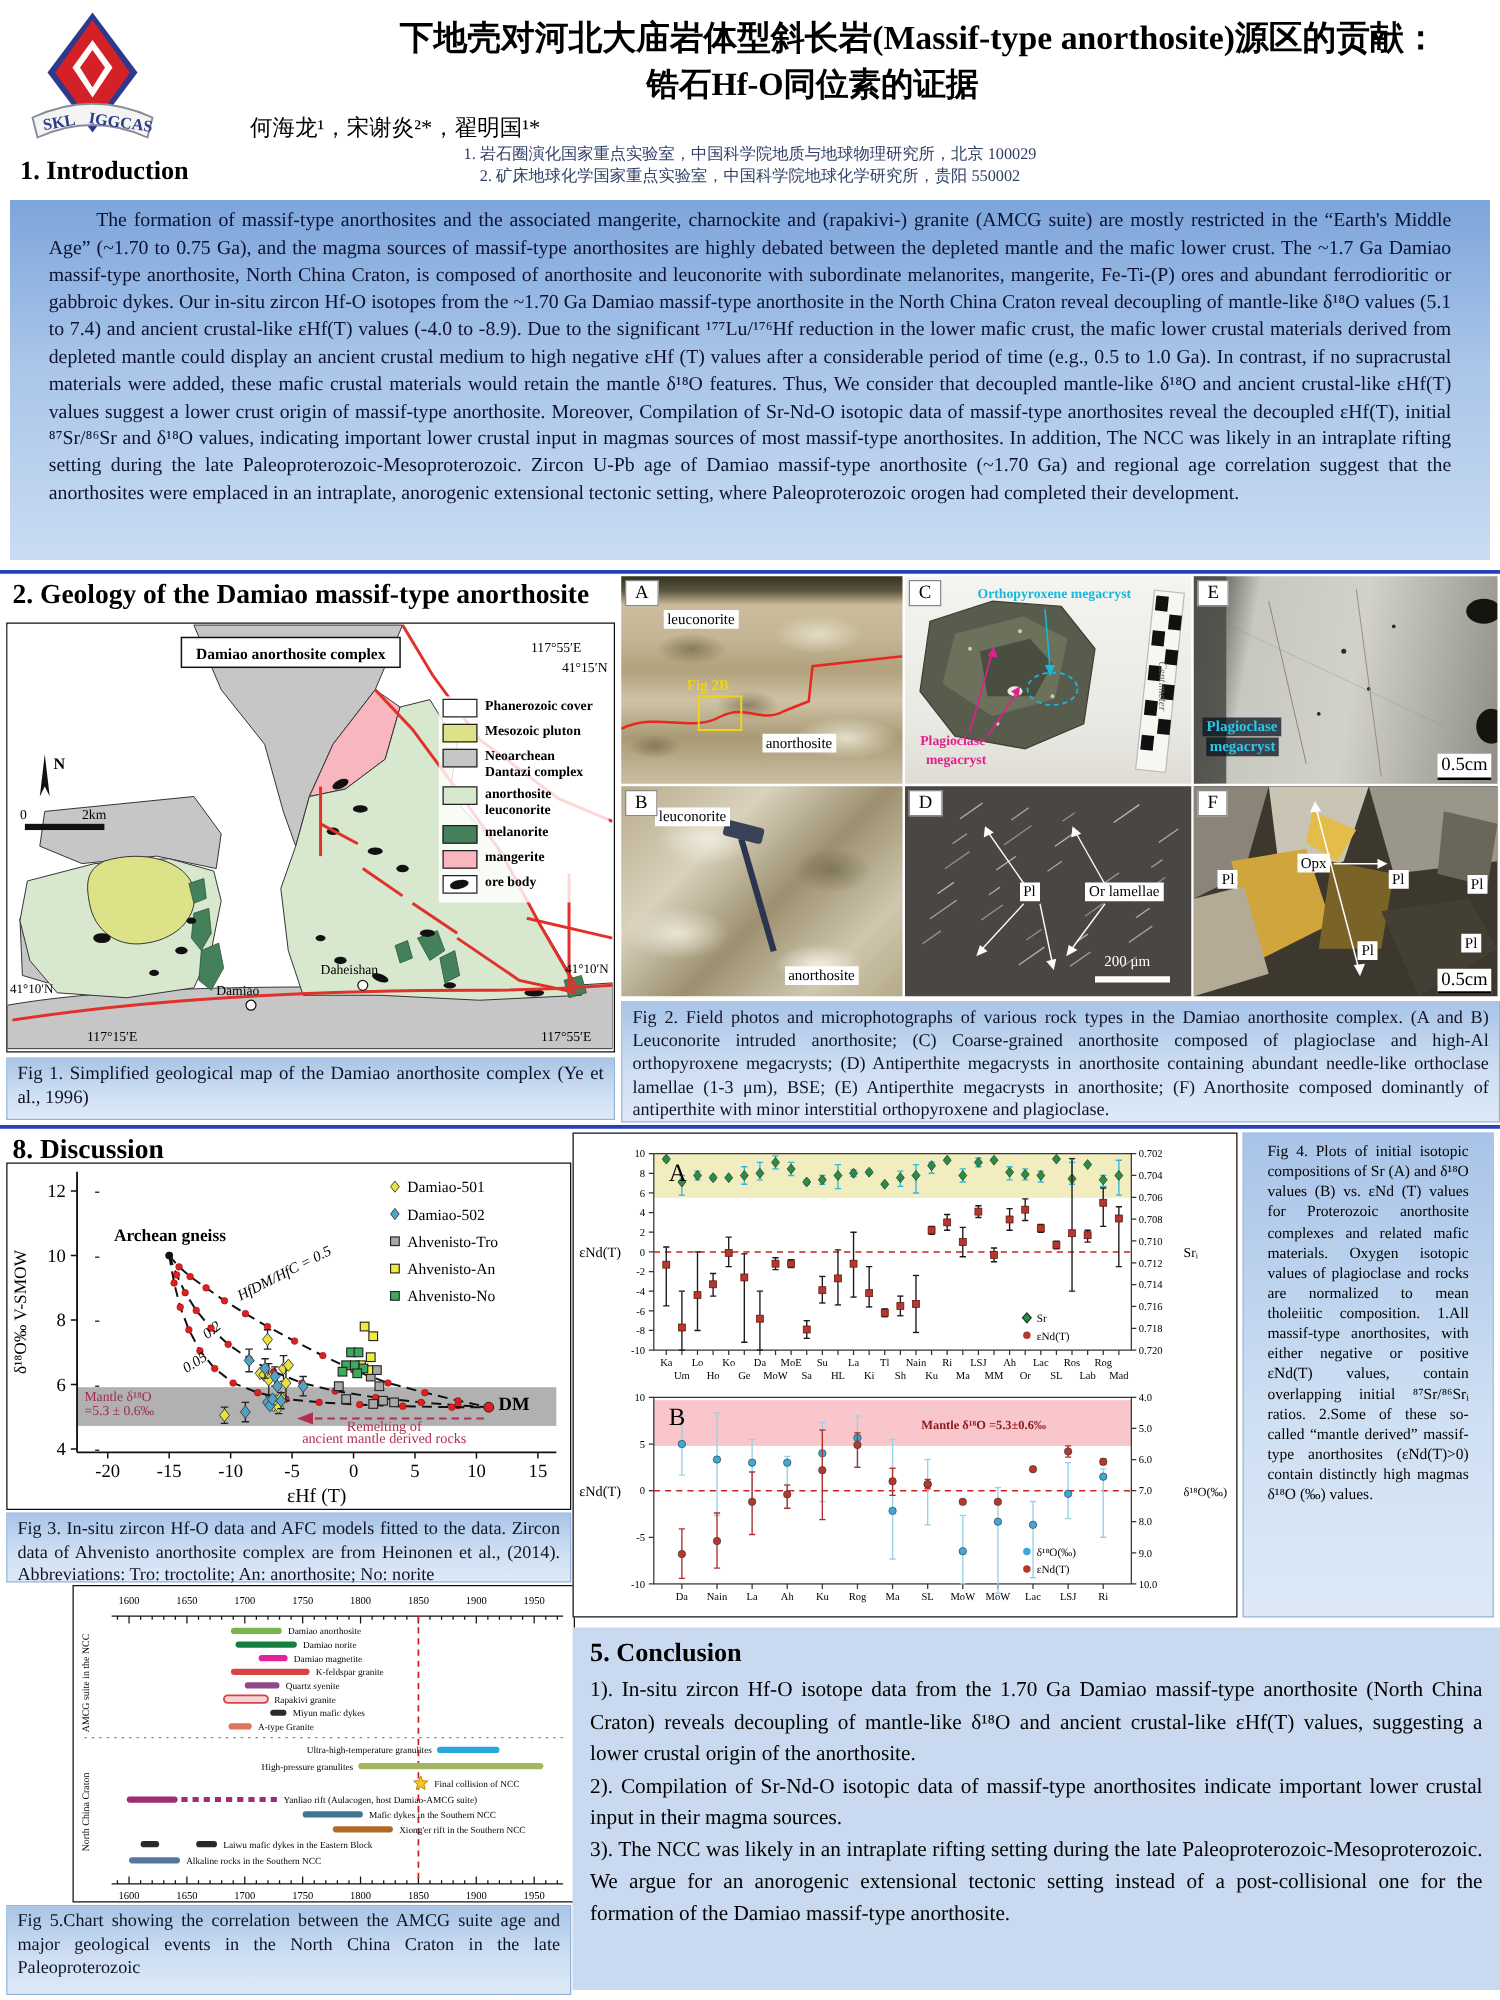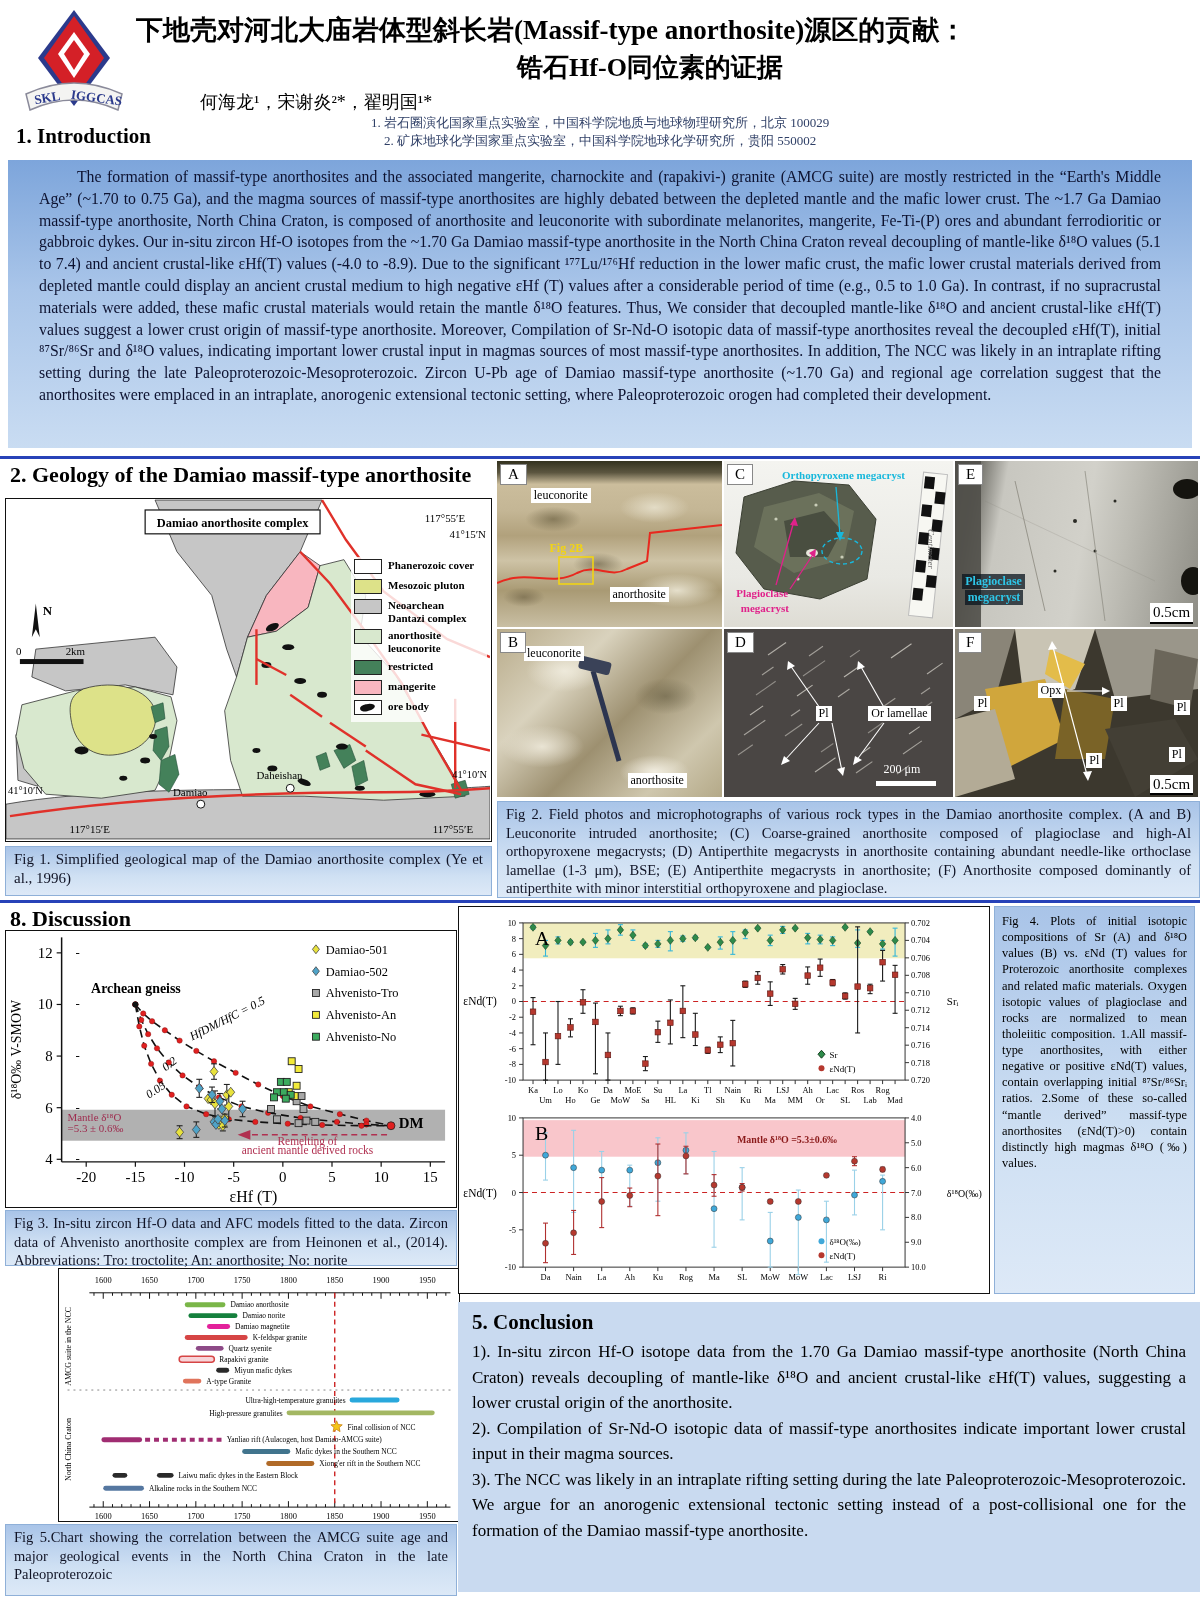--- a/index.html
+++ b/index.html
@@ -6,21 +6,21 @@
   body{position:relative;width:1200px;height:1600px;background:#fff;overflow:hidden;
        font-family:"Liberation Serif","DejaVu Serif",serif;color:#000;}
   .abs{position:absolute;}
   .rule{position:absolute;background:#2742b8;height:3px;left:0;width:1200px;}
   .sec-head{position:absolute;font-weight:bold;font-size:22px;}
   .bluebox{background:linear-gradient(180deg,#a9c4e8 0%,#cfe0f3 60%,#dde9f7 100%);
            border:1px solid #8fb0d8;box-sizing:border-box;}
   .caption{font-size:14.5px;line-height:1.28;padding:3px 8px;text-align:justify;color:#101325;}
   .figbox{position:absolute;background:#fff;border:1.5px solid #111;box-sizing:border-box;}
   
-  #title1{position:absolute;top:12px;left:136px;width:1000px;text-align:left;font-size:27px;font-weight:bold;}
+  #title1{position:absolute;top:12px;left:150px;width:1000px;text-align:right;font-size:27px;font-weight:bold;}
   #title2{position:absolute;top:50px;left:150px;width:1000px;text-align:center;font-size:26px;font-weight:bold;}
   #authors{position:absolute;top:90px;left:200px;width:800px;font-size:18px;}
   .affil{position:absolute;left:200px;width:800px;text-align:center;font-size:13px;color:#2f3f66;}
   
   #intro-block{position:absolute;left:8px;top:160px;width:1184px;height:288px;
     background:linear-gradient(180deg,#7da5db 0%,#a9c5e9 45%,#c9dcf2 100%);
     box-sizing:border-box;padding:6px 31px;overflow:hidden;}
   #intro-text{font-size:15.8px;line-height:21.8px;text-align:justify;text-indent:2.4em;color:#0d1230;}
   
   .leg-entry{display:flex;align-items:flex-start;margin-bottom:5px;}
@@ -55,21 +55,21 @@
   .photoD{background:#4a4644;}
   .photoE{background:linear-gradient(100deg,#55544f 0%,#6e6d66 9%,#c8c7c0 20%,#d2d1ca 52%,#bdbcb4 68%,#8e8d85 100%);}
   .photoF{background:#3c382e;}
   
   #conclusion{position:absolute;left:458px;top:1302px;width:742px;height:290px;background:#c9daf0;
     box-sizing:border-box;padding:8px 14px;overflow:hidden;}
   #conclusion h3{margin:0 0 4px 0;font-size:21px;}
   #conclusion p{margin:0;font-size:17px;line-height:1.5;text-align:justify;}
   
   #fig4-caption{position:absolute;left:994px;top:906px;width:201px;height:388px;box-sizing:border-box;
-    padding:6px 7px;font-size:12.4px;line-height:1.3;text-align:justify;overflow:hidden;}
+    padding:6px 19px;font-size:12.4px;line-height:1.3;text-align:justify;overflow:hidden;}
   svg text{font-family:"Liberation Serif","DejaVu Serif",serif;}
   .logo{position:absolute;left:18px;top:6px;width:112px;height:112px;}
 </style>
 </head>
 <body>
 
 <svg class="logo" viewBox="0 0 112 112">
   <polygon points="56,4 92,52 56,100 20,52" fill="#2b3a8c"></polygon>
   <polygon points="56,10 86,52 56,94 26,52" fill="#d42027"></polygon>
   <polygon points="56,26 72,48 56,72 40,48" fill="#fff"></polygon>
@@ -183,21 +183,21 @@
     <div class="leg-entry">
         <span class="leg-swatch" style="background: rgb(198, 198, 198);"></span>
         <span class="leg-label"><span>Neoarchean</span><br><span>Dantazi complex</span></span>
       </div>
     <div class="leg-entry">
         <span class="leg-swatch" style="background: rgb(216, 232, 206);"></span>
         <span class="leg-label"><span>anorthosite</span><br><span>leuconorite</span></span>
       </div>
     <div class="leg-entry">
         <span class="leg-swatch" style="background: rgb(68, 129, 90);"></span>
-        <span class="leg-label">restricted</span>
+        <span class="leg-label">melanorite</span>
       </div>
     <div class="leg-entry">
         <span class="leg-swatch" style="background: rgb(248, 182, 191);"></span>
         <span class="leg-label">mangerite</span>
       </div>
     <div class="leg-entry">
         <span class="leg-swatch">
           <span class="leg-blob"></span>
         </span>
         <span class="leg-label">ore body</span>

